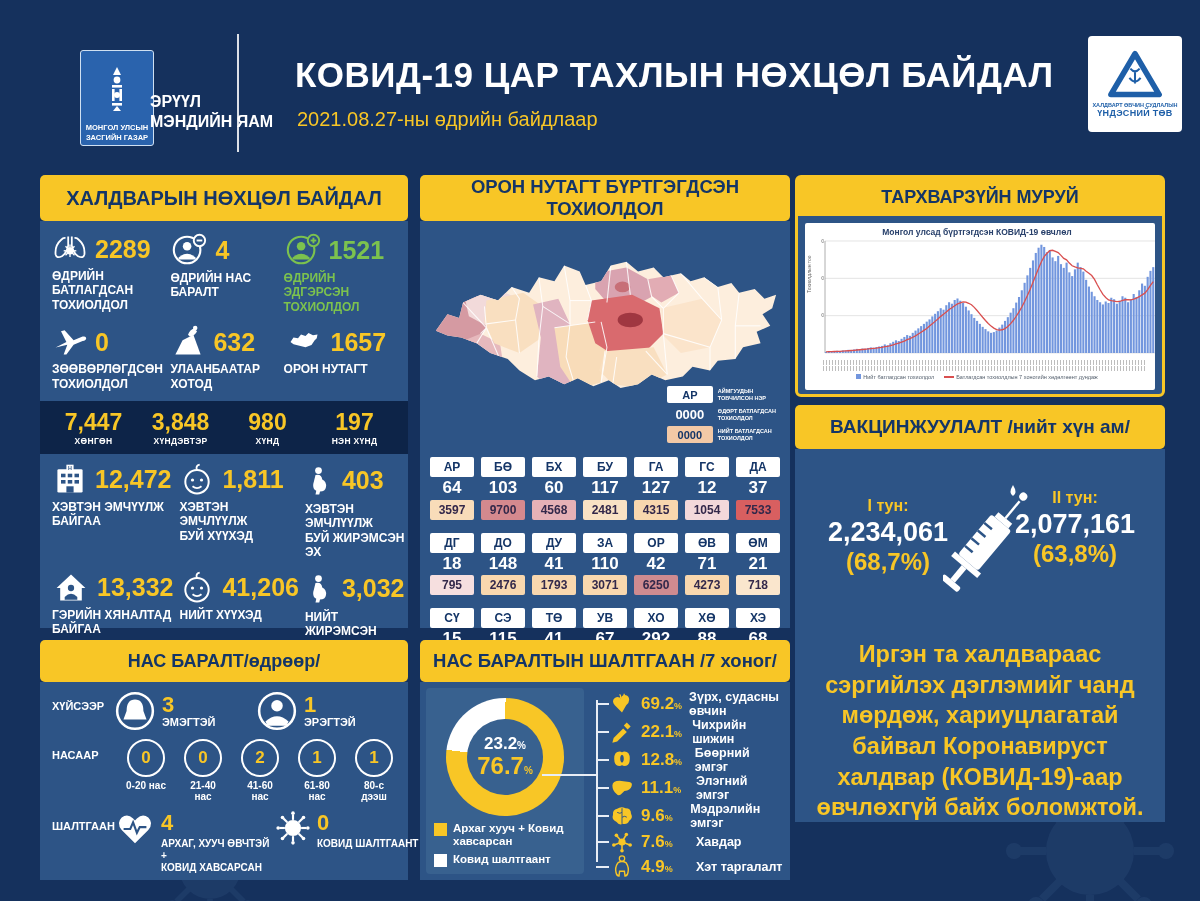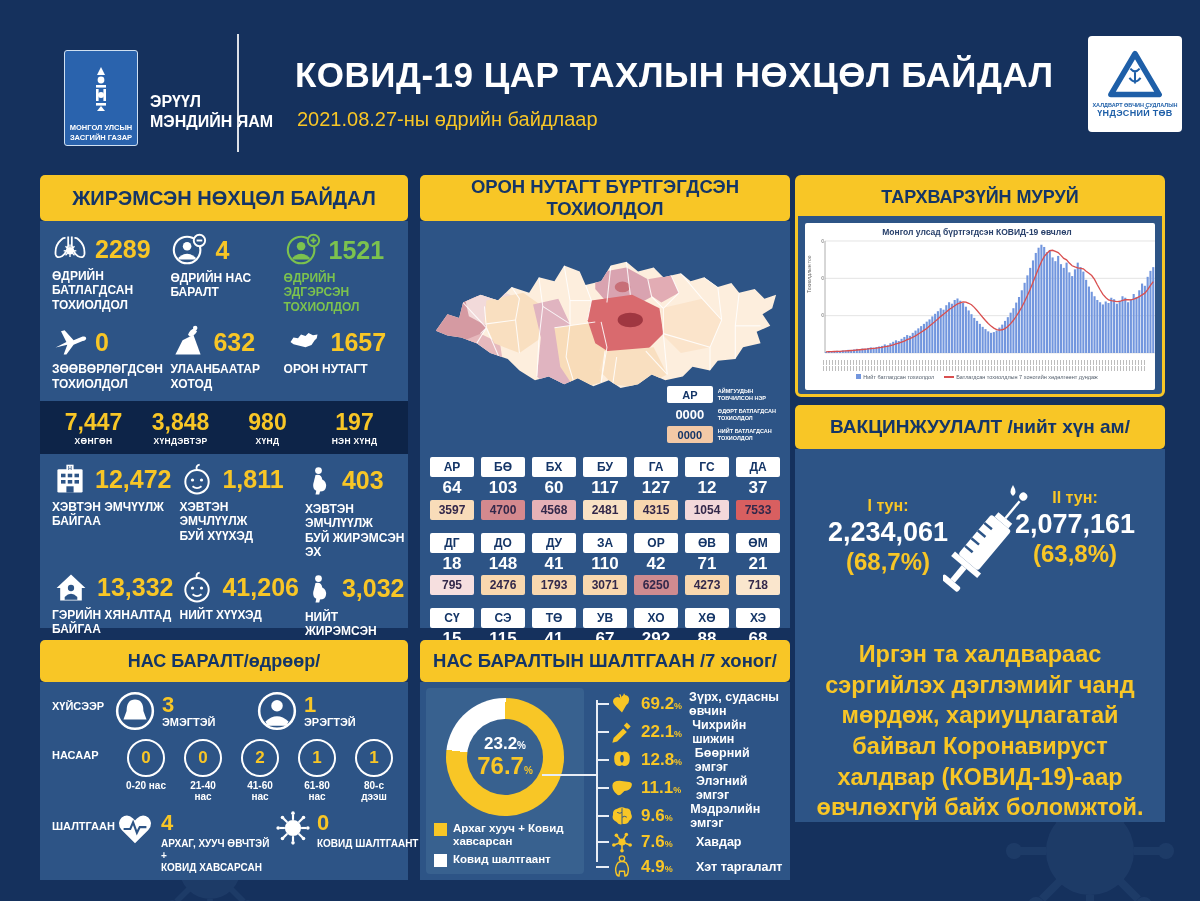--- a/index.html
+++ b/index.html
@@ -7,21 +7,21 @@
     --yellow:#f8c626; --head-text:#143567; --green:#7cc24e; --white:#ffffff;
     --bar:#7296de; --line:#d94f4f;
   }
   *{margin:0;padding:0;box-sizing:border-box;}
   html,body{width:1200px;height:901px;}
   body{background:var(--bg);font-family:"Liberation Sans",sans-serif;position:relative;overflow:hidden;color:#fff;}
   .abs{position:absolute;}
   
   .wm{position:absolute;opacity:.16;}
   
-  .gov-box{left:64px;top:50px;width:74px;height:96px;background:#2a63ad;border:1px solid #cfe0f2;border-radius:3px;
+  .gov-box{left:80px;top:50px;width:74px;height:96px;background:#2a63ad;border:1px solid #cfe0f2;border-radius:3px;
     display:flex;flex-direction:column;align-items:center;justify-content:flex-end;padding:3px;}
   .gov-box .emblem{flex:1;display:flex;align-items:center;justify-content:center;}
   .gov-box .gov-text{font-size:7.5px;font-weight:bold;text-align:center;line-height:1.25;white-space:pre-line;}
   .ministry{left:150px;top:92px;font-size:16px;font-weight:bold;line-height:1.25;white-space:pre-line;}
   .hdr-divider{left:237px;top:34px;width:2px;height:118px;background:rgba(255,255,255,.85);}
   .main-title{left:295px;top:55px;font-size:35px;font-weight:bold;letter-spacing:.5px;}
   .main-date{left:297px;top:108px;font-size:20px;color:var(--yellow);}
   .ncdc-box{left:1088px;top:36px;width:94px;height:96px;background:#fff;border-radius:4px;color:#1e5fa8;
     display:flex;flex-direction:column;align-items:center;justify-content:center;padding:4px;}
   .ncdc-t1{font-size:5.5px;font-weight:bold;text-align:center;}
@@ -209,21 +209,21 @@
 <div class="abs ncdc-box">
   <svg width="56" height="52" viewBox="0 0 60 56">
       <path d="M30 4 L56 48 L4 48 Z" fill="none" stroke="#1e5fa8" stroke-width="6" stroke-linejoin="round"></path>
       <path d="M24 30 q6 8 12 0 M30 22 v14 M25 20 q5 6 10 0" stroke="#1e5fa8" stroke-width="2.2" fill="none"></path>
     </svg>
   <div class="ncdc-t1">ХАЛДВАРТ ӨВЧИН СУДЛАЛЫН</div>
   <div class="ncdc-t2">ҮНДЭСНИЙ ТӨВ</div>
 </div>
 
 <div class="abs" id="p-infection">
-  <div class="panel-head">ЖИРЭМСЭН НӨХЦӨЛ БАЙДАЛ</div>
+  <div class="panel-head">ХАЛДВАРЫН НӨХЦӨЛ БАЙДАЛ</div>
   <div class="panel-body">
     <div class="stats-grid" id="stats-top">
         <div class="stat">
           <div class="top">
             <span class="ic ">
               <svg width="36" height="36" viewBox="0 0 40 40">
                 <g stroke="#ffffff" stroke-width="2" fill="none">
                   <path d="M18 6 v10 q-1 8 -7 12 q-6 3 -7 -2 q-1 -10 6 -16 q3 -3 5 -2"></path>
                   <path d="M22 6 v10 q1 8 7 12 q6 3 7 -2 q1 -10 -6 -16 q-3 -3 -5 -2"></path>
                 </g>
@@ -524,21 +524,21 @@
     <div id="region-table">
         <div class="reg-row">
           <div class="reg-cell">
             <div class="reg-code">АР</div>
       <div class="reg-daily">64</div>
       <div class="reg-total" style="background:#f8dcb9">3597</div>
           </div>
           <div class="reg-cell">
             <div class="reg-code">БӨ</div>
       <div class="reg-daily">103</div>
-      <div class="reg-total" style="background:#d4898e">4700</div>
+      <div class="reg-total" style="background:#d4898e">9700</div>
           </div>
           <div class="reg-cell">
             <div class="reg-code">БХ</div>
       <div class="reg-daily">60</div>
       <div class="reg-total" style="background:#e5b1b6">4568</div>
           </div>
           <div class="reg-cell">
             <div class="reg-code">БУ</div>
       <div class="reg-daily">117</div>
       <div class="reg-total" style="background:#f9e2c4">2481</div>

